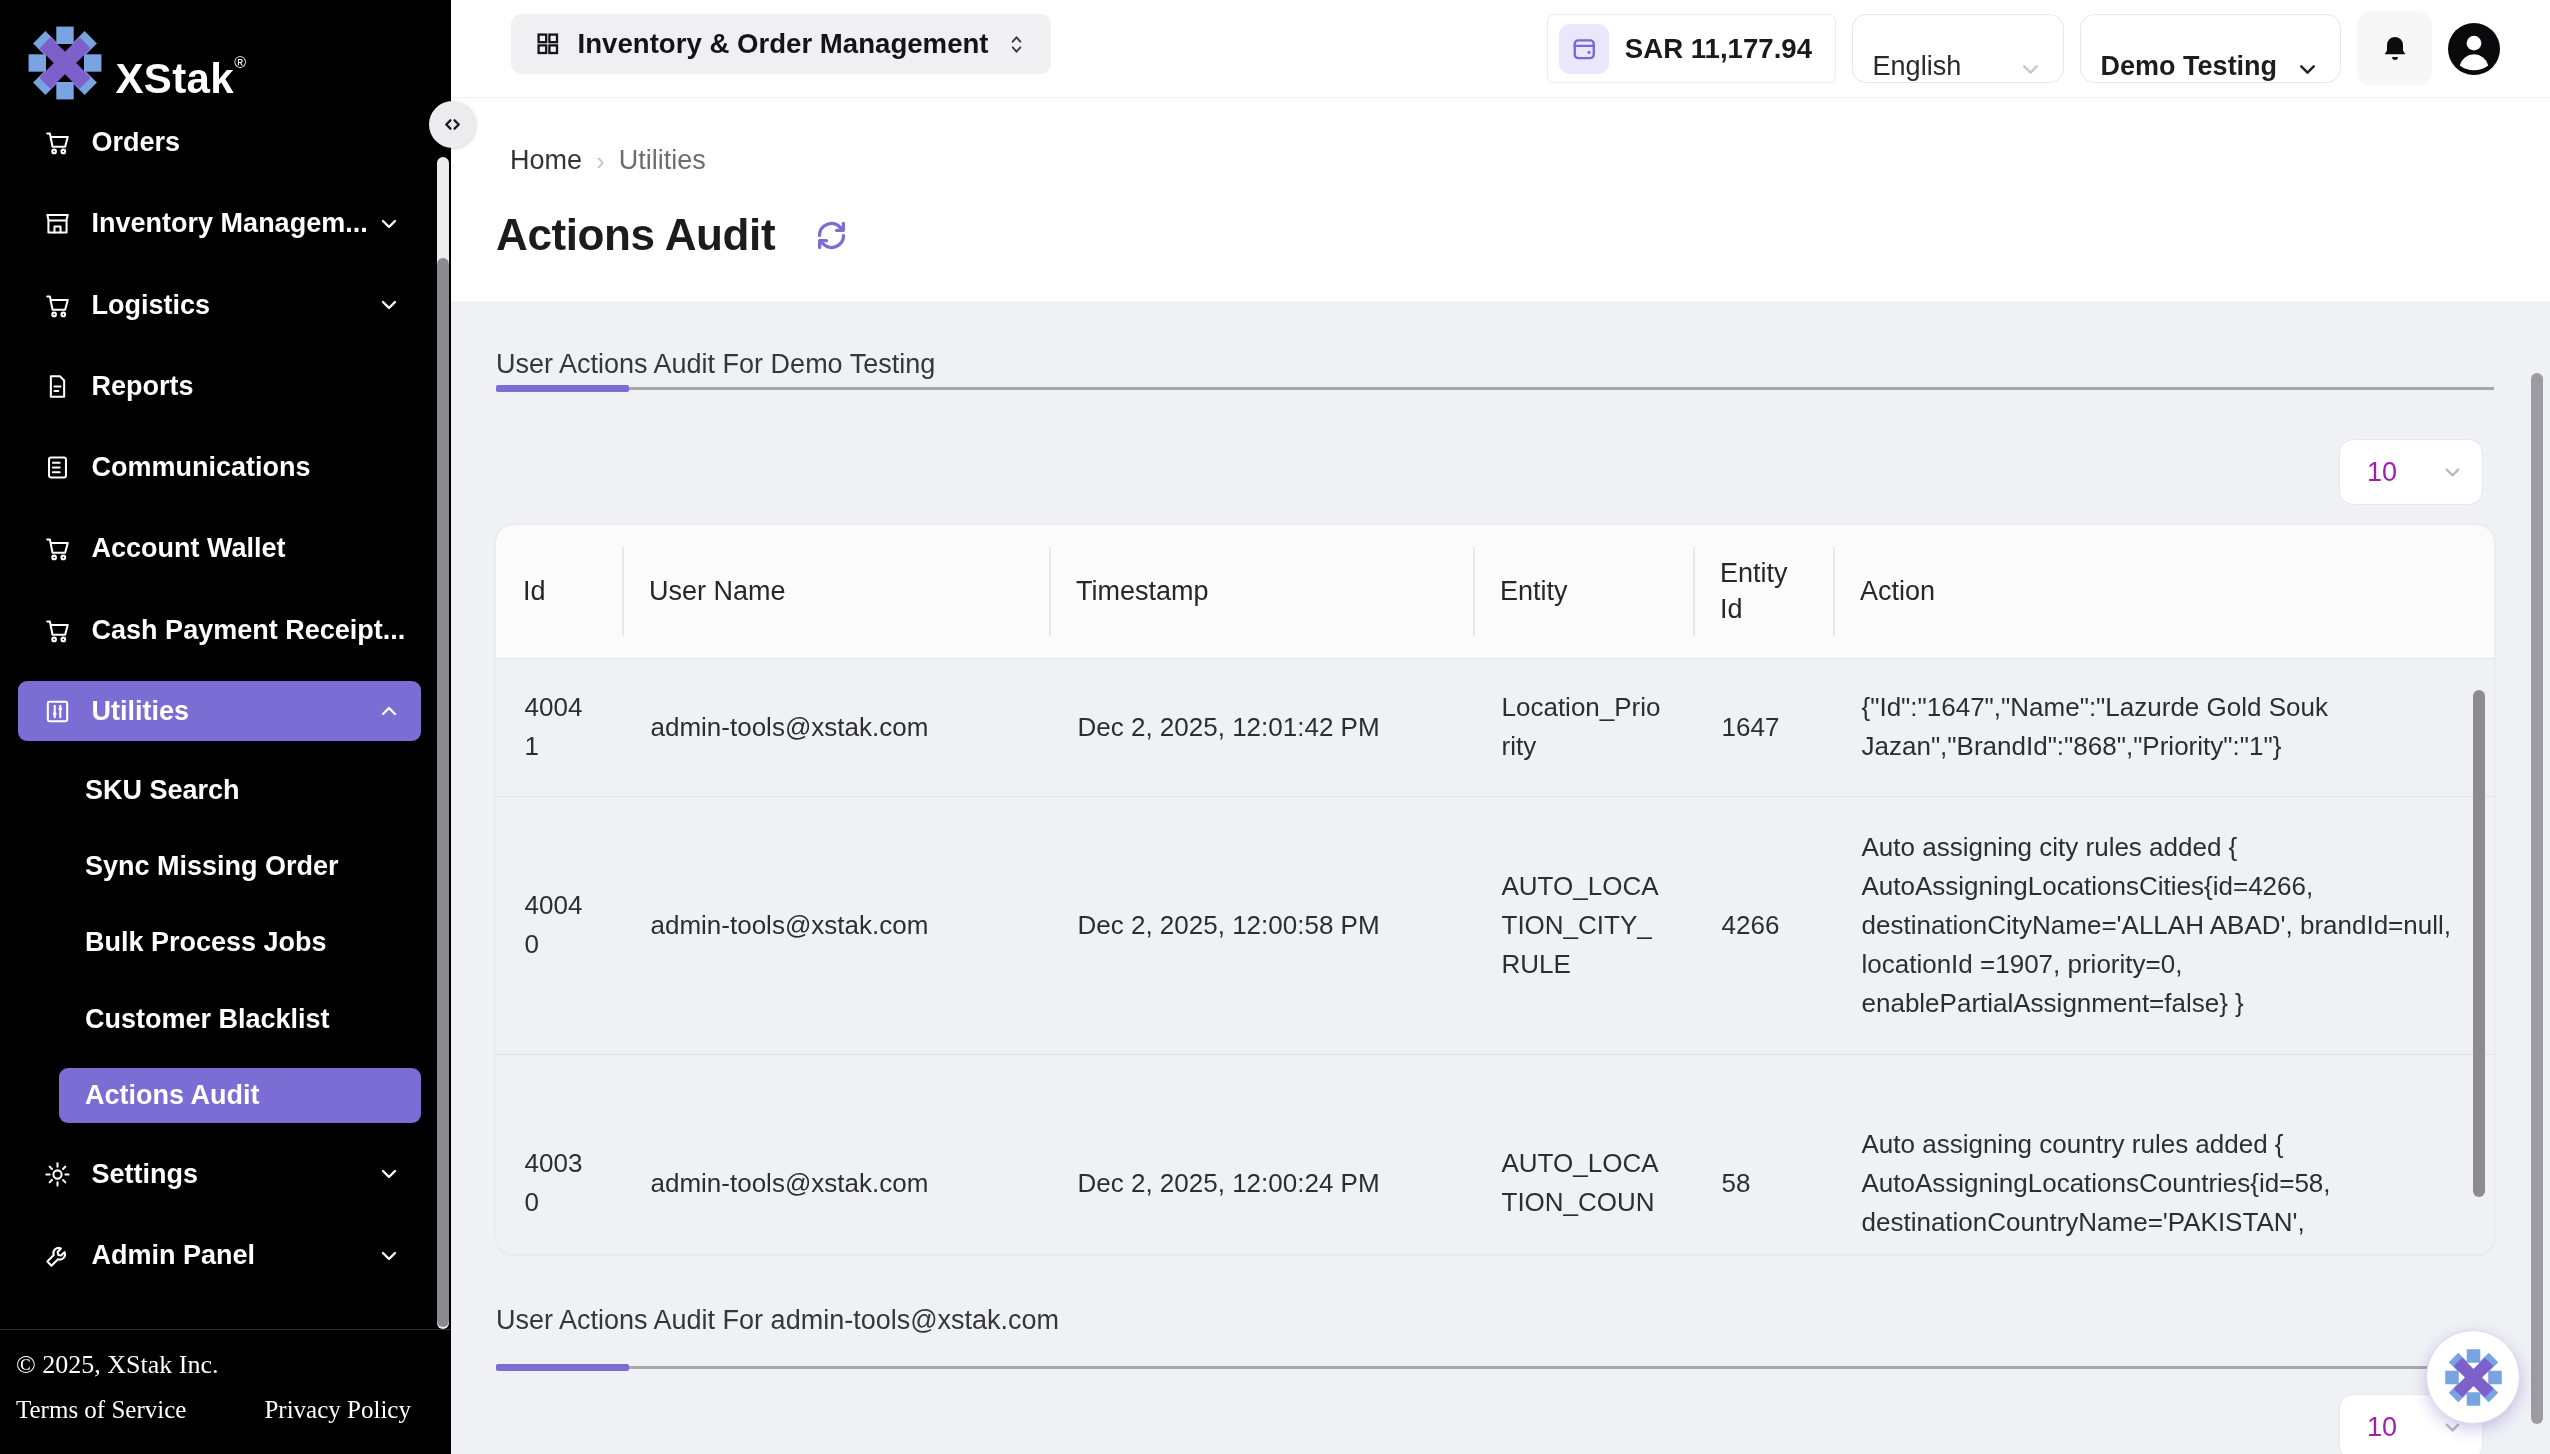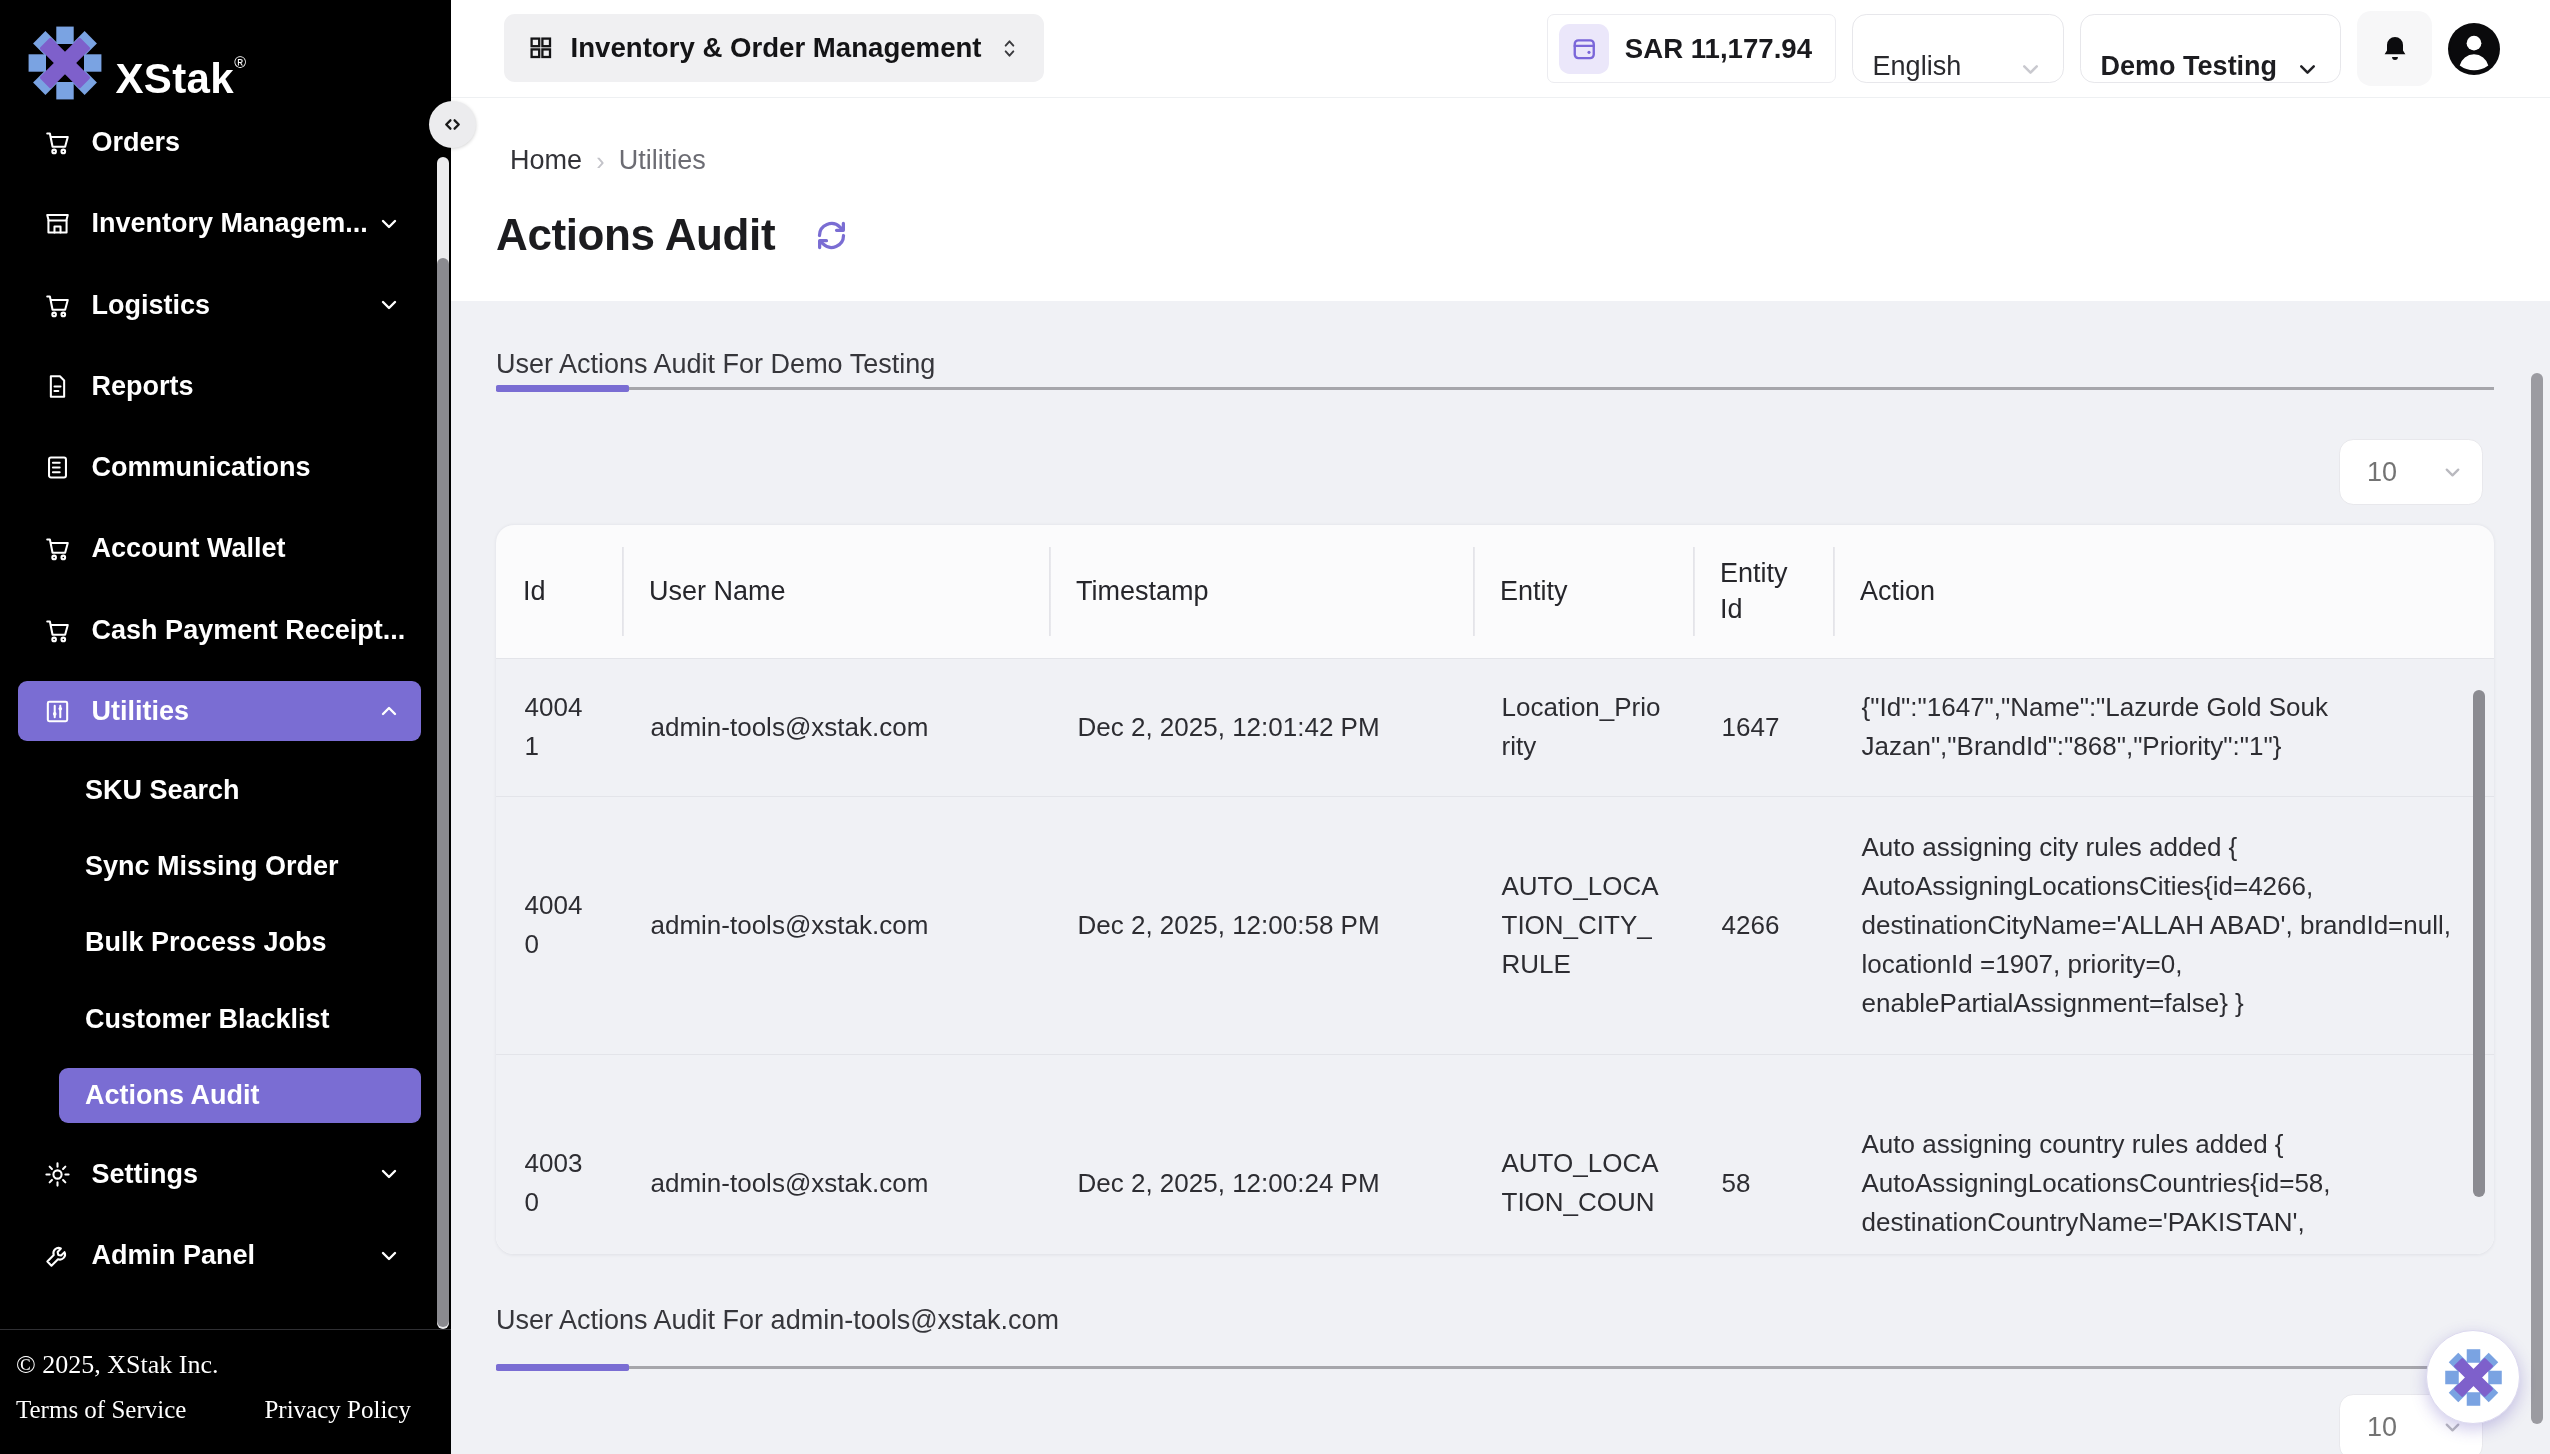--- a/index.html
+++ b/index.html
@@ -33,21 +33,21 @@
   .legal-row { display:flex; gap:78px; margin-top:16px; }
   .legal-row a { color:#fff; font-size:25px; font-weight:500; text-decoration:none; cursor:pointer; }
 
   .collapse-btn { position:absolute; left:429px; top:101px; width:47px; height:47px; border-radius:50%;
                   background:#ececee; z-index:40; display:flex; align-items:center; justify-content:center;
                   box-shadow:0 0.9px 3.6px rgba(0,0,0,.18); cursor:pointer; }
   .collapse-btn svg { width:25px; height:25px; color:#1a1a1a; }
 
   
   .topbar { position:absolute; left:451px; top:0; right:0; height:98px; background:#fff; border-bottom:1.8px solid #eef0f2; }
-  .ws-pill { position:absolute; left:53px; top:14.2px; height:68px; background:#f0f0f2; border-radius:10.7px;
+  .ws-pill { position:absolute; left:60px; top:14.2px; height:60px; background:#f0f0f2; border-radius:10.7px;
              display:flex; align-items:center; gap:16px; padding:0 23px; cursor:pointer; }
   .ws-pill .gicon { width:27.6px; height:27.6px; color:#141416; }
   .ws-pill .ws-label { font-size:27.6px; font-weight:700; color:#141416; }
   .ws-pill .ud { width:23px; height:23px; color:#3a3a3e; }
 
   .top-right { position:absolute; right:50px; top:13.3px; height:71px; display:flex; align-items:center; gap:16px; }
   .wallet-pill { height:69px; border:1.8px solid #ececf0; border-radius:7px; display:flex; align-items:center; gap:16px; padding:0 23px 0 10.7px; cursor:pointer; background:#fff; }
   .wallet-ic-box { width:50px; height:50px; background:#ebe7fa; border-radius:10.7px; display:flex; align-items:center; justify-content:center; }
   .wallet-ic-box svg { width:28.5px; height:28.5px; color:#7a66d9; }
   .wallet-amount { font-size:27.6px; font-weight:700; color:#1a1a1e; }
@@ -82,21 +82,21 @@
   .tab2-label { left:496px; top:1305px; }
   .tab-line { position:absolute; left:496px; width:1998px; height:7.1px; }
   .tab1-line { top:385px; } .tab2-line { top:1364px; }
   .tab-line .gray { position:absolute; left:0; right:0; top:1.8px; height:3.6px; background:#a6a6ab; }
   .tab-line .active-seg { position:absolute; left:0; top:0; width:133px; height:7.1px; background:#7a6dd3; border-radius:1.8px; }
 
   .pagesize { position:absolute; width:144px; height:66px; background:#fff; border:1.8px solid #e8e8ec; border-radius:14.2px;
               display:flex; align-items:center; justify-content:space-between; padding:0 18px 0 27px; cursor:pointer; }
   .pagesize.top { left:2339px; top:439px; }
   .pagesize.bottom { left:2339px; top:1394px; }
-  .pagesize .ps-val { font-size:27px; color:#737373; }
+  .pagesize .ps-val { font-size:27px; color:#a21caf; }
   .pagesize .caret { width:23px; height:23px; color:#b9b9bf; }
 
   .card { position:absolute; left:496px; top:525px; width:1998px; height:729px; background:#fbfbfc;
           border-radius:18px; overflow:hidden; box-shadow:0 0.9px 3.6px rgba(20,20,45,.08); }
   table.audit { width:100%; border-collapse:collapse; table-layout:fixed; }
   table.audit col.c-id { width:126px; } table.audit col.c-user { width:427px; }
   table.audit col.c-ts { width:424px; } table.audit col.c-ent { width:220px; }
   table.audit col.c-eid { width:140px; } table.audit col.c-act { width:662px; }
   table.audit thead tr { height:133px; }
   table.audit th { font-size:27px; font-weight:500; color:#26262b; text-align:left; vertical-align:middle;

